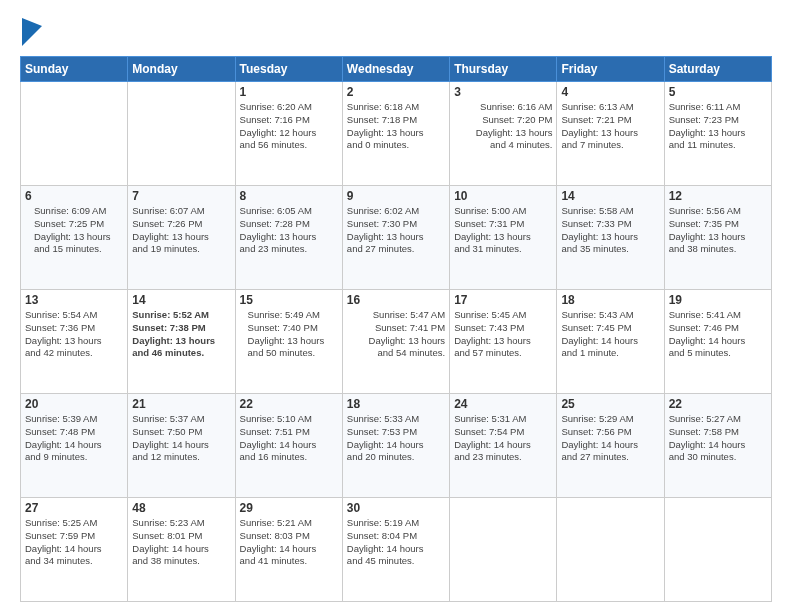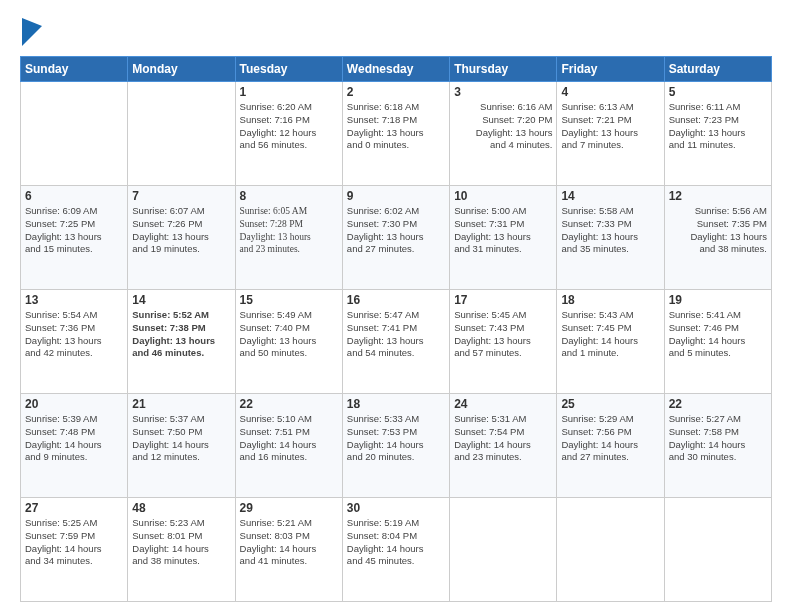--- a/index.html
+++ b/index.html
@@ -172,35 +172,35 @@
             <span class="day-num">5</span>
             <div class="day-info" style="white-space: pre-line;">Sunrise: 6:11 AM
 Sunset: 7:23 PM
 Daylight: 13 hours
 and 11 minutes.</div>
           </td>
         </tr>
         <tr>
           <td>
             <span class="day-num">6</span>
-            <div class="day-info" style="white-space: pre-line;">Sunrise: 6:09 AM
+            <div class="day-info" style="white-space: pre-line; margin-left: 9px;">Sunrise: 6:09 AM
 Sunset: 7:25 PM
 Daylight: 13 hours
 and 15 minutes.</div>
           </td>
           <td>
             <span class="day-num">7</span>
             <div class="day-info" style="white-space: pre-line;">Sunrise: 6:07 AM
 Sunset: 7:26 PM
 Daylight: 13 hours
 and 19 minutes.</div>
           </td>
           <td>
             <span class="day-num">8</span>
-            <div class="day-info" style="white-space: pre-line; font-family: Liberation Serif, serif;">Sunrise: 6:05 AM
+            <div class="day-info" style="white-space: pre-line;">Sunrise: 6:05 AM
 Sunset: 7:28 PM
 Daylight: 13 hours
 and 23 minutes.</div>
           </td>
           <td>
             <span class="day-num">9</span>
             <div class="day-info" style="white-space: pre-line;">Sunrise: 6:02 AM
 Sunset: 7:30 PM
 Daylight: 13 hours
 and 27 minutes.</div>
@@ -214,21 +214,21 @@
           </td>
           <td>
             <span class="day-num">14</span>
             <div class="day-info" style="white-space: pre-line;">Sunrise: 5:58 AM
 Sunset: 7:33 PM
 Daylight: 13 hours
 and 35 minutes.</div>
           </td>
           <td>
             <span class="day-num">12</span>
-            <div class="day-info" style="white-space: pre-line; text-align: right;">Sunrise: 5:56 AM
+            <div class="day-info" style="white-space: pre-line;">Sunrise: 5:56 AM
 Sunset: 7:35 PM
 Daylight: 13 hours
 and 38 minutes.</div>
           </td>
         </tr>
         <tr>
           <td>
             <span class="day-num">13</span>
             <div class="day-info" style="white-space: pre-line;">Sunrise: 5:54 AM
 Sunset: 7:36 PM
@@ -237,28 +237,28 @@
           </td>
           <td>
             <span class="day-num">14</span>
             <div class="day-info" style="white-space: pre-line; font-weight: bold;">Sunrise: 5:52 AM
 Sunset: 7:38 PM
 Daylight: 13 hours
 and 46 minutes.</div>
           </td>
           <td>
             <span class="day-num">15</span>
-            <div class="day-info" style="white-space: pre-line;">Sunrise: 5:49 AM
+            <div class="day-info" style="white-space: pre-line; margin-left: 8px;">Sunrise: 5:49 AM
 Sunset: 7:40 PM
 Daylight: 13 hours
 and 50 minutes.</div>
           </td>
           <td>
             <span class="day-num">16</span>
-            <div class="day-info" style="white-space: pre-line;">Sunrise: 5:47 AM
+            <div class="day-info" style="white-space: pre-line; text-align: right;">Sunrise: 5:47 AM
 Sunset: 7:41 PM
 Daylight: 13 hours
 and 54 minutes.</div>
           </td>
           <td>
             <span class="day-num">17</span>
             <div class="day-info" style="white-space: pre-line;">Sunrise: 5:45 AM
 Sunset: 7:43 PM
 Daylight: 13 hours
 and 57 minutes.</div>

